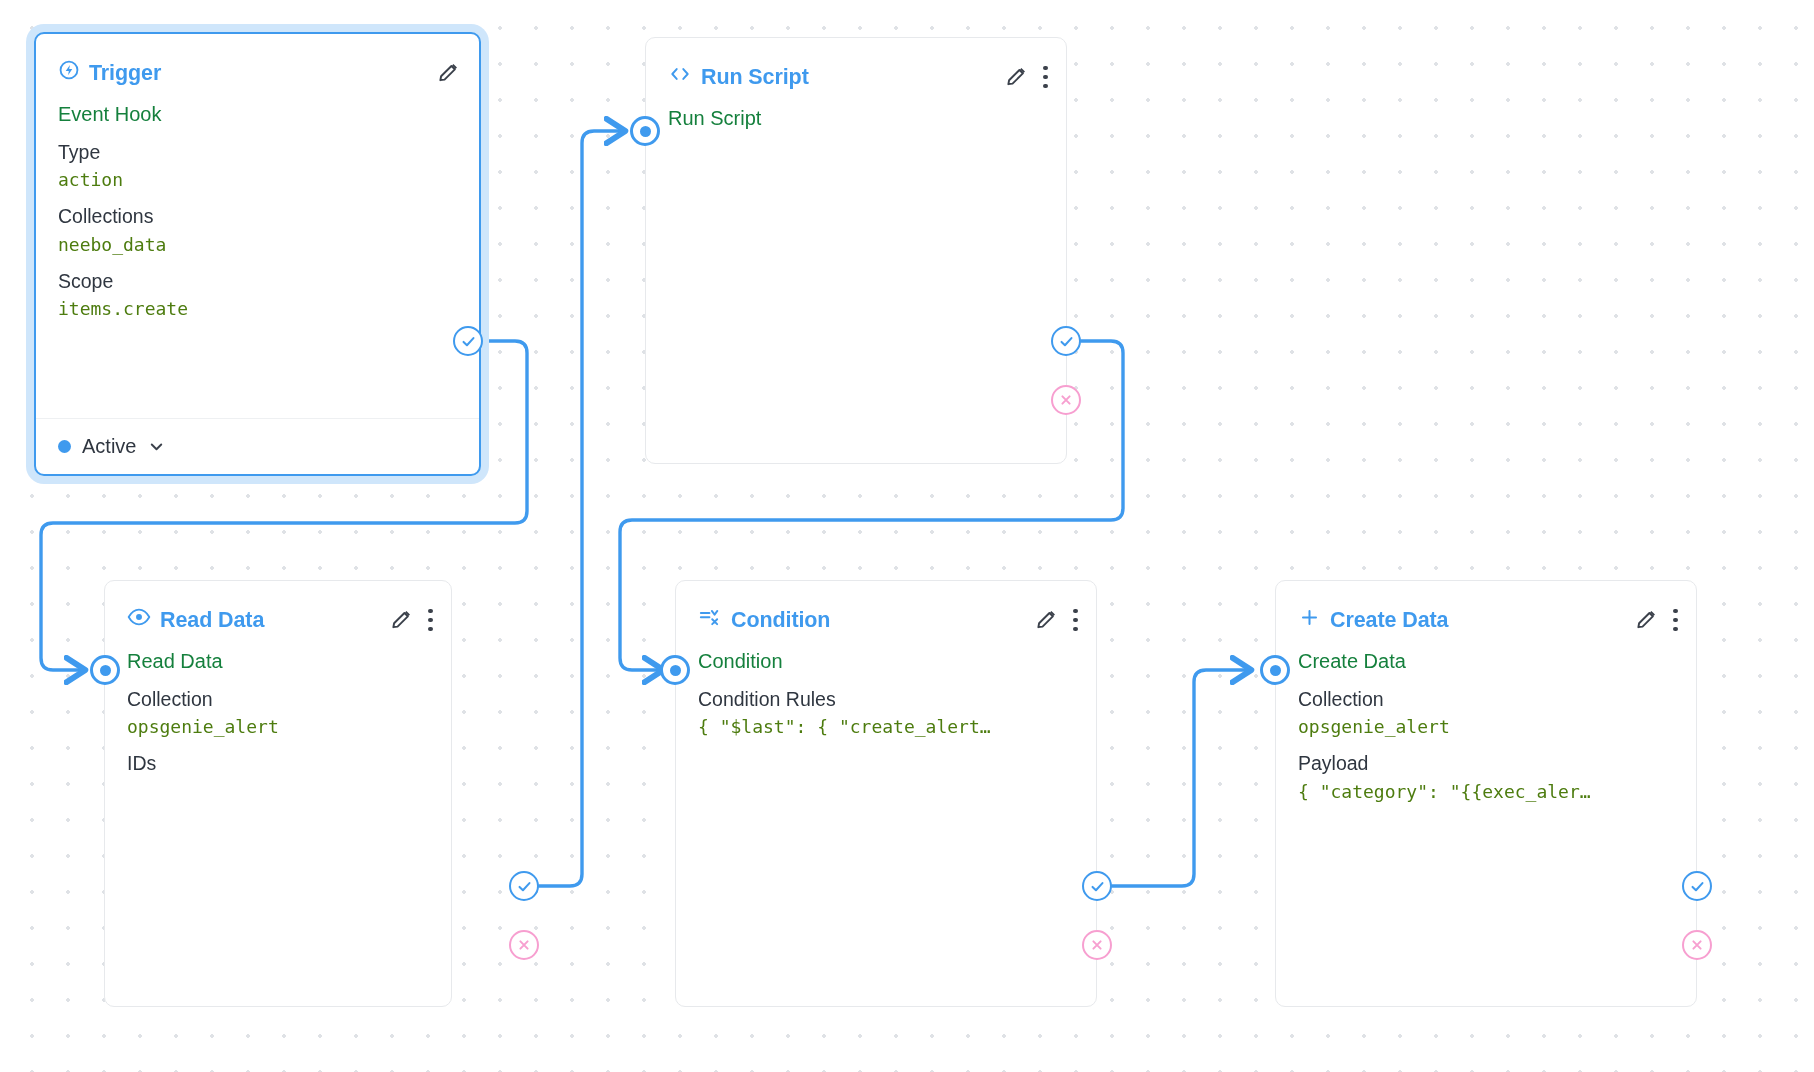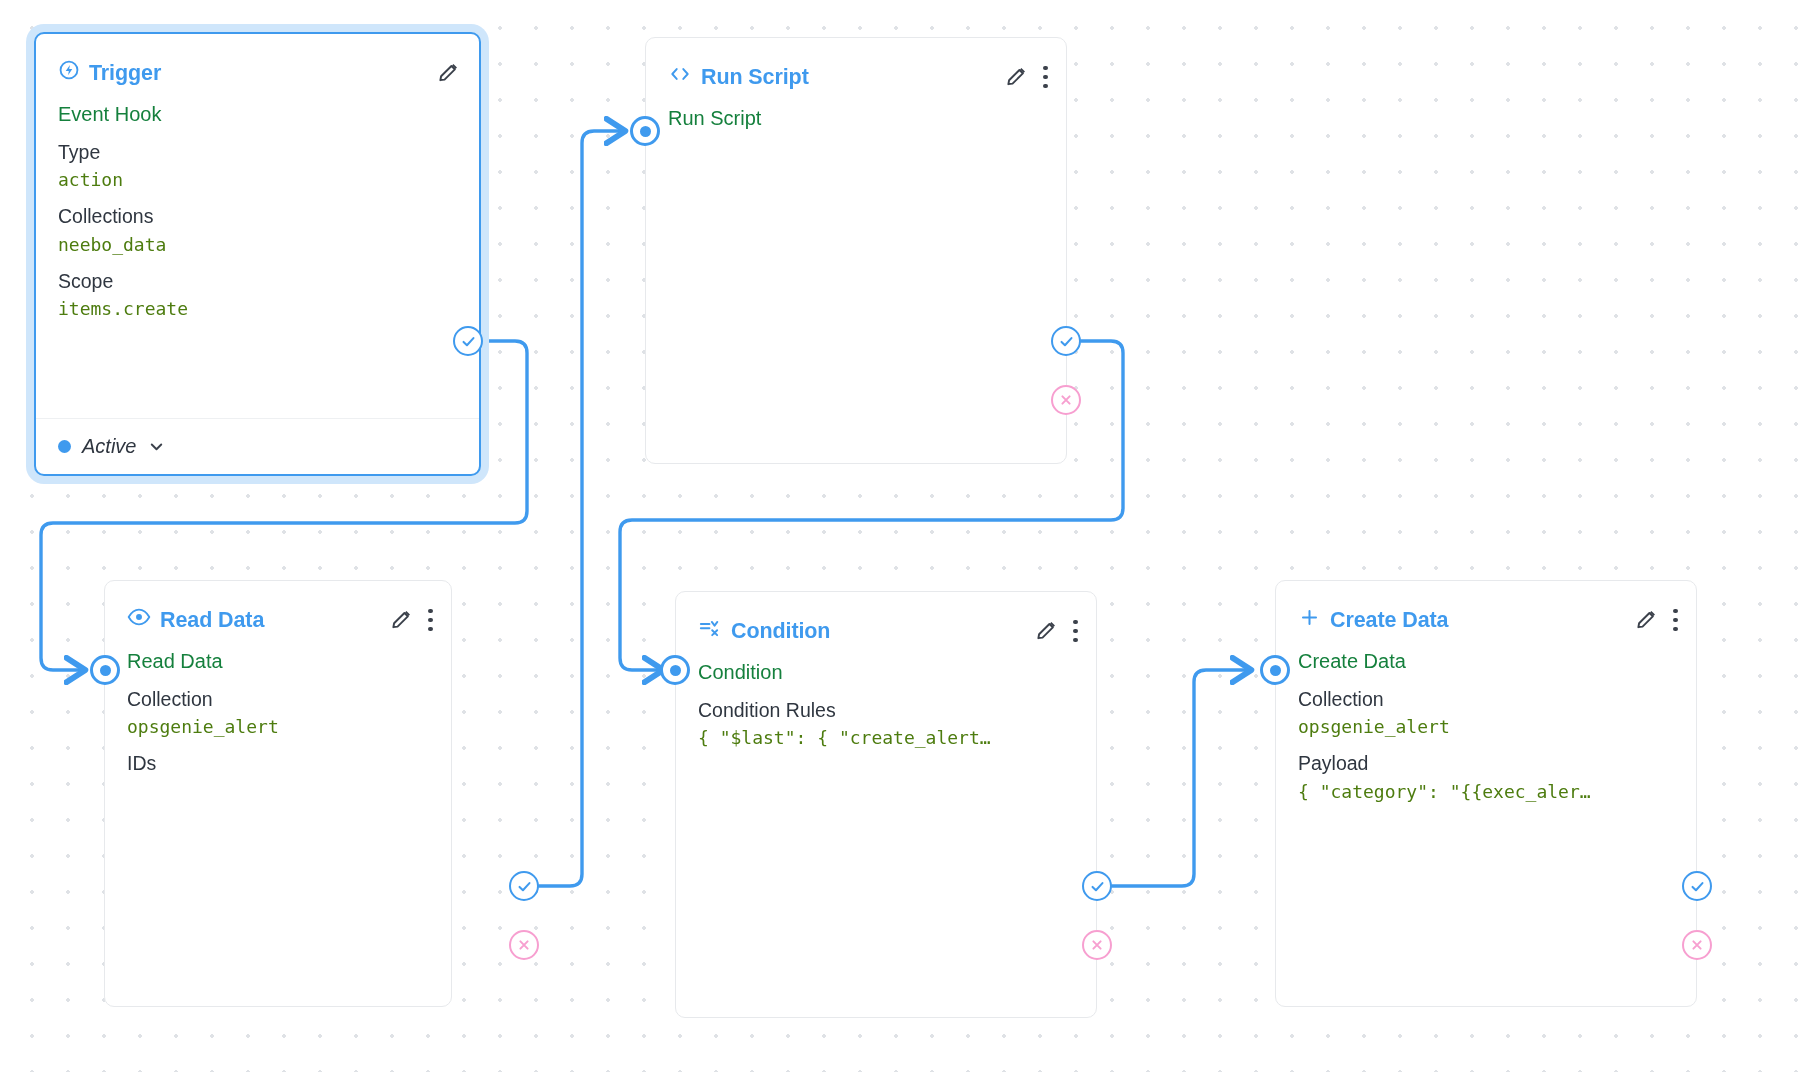--- a/index.html
+++ b/index.html
@@ -77,21 +77,21 @@
   .node-foot {
     position: absolute; left: 0; right: 0; bottom: 0;
     border-top: 1.5px solid #eef0f2;
     padding: 16px 22px;
     display: flex; align-items: center; gap: 11px;
   }
   .status-dot {
     width: 13px; height: 13px; border-radius: 50%;
     background: #3f9aee; flex: none;
   }
-  .status-text { font-size: 20px; color: #2f3640; font-style: italic; }
+  .status-text { font-size: 20px; color: #2f3640; }
   .handle { position: absolute; z-index: 5; }
   .h-in {
     width: 30px; height: 30px; border-radius: 50%;
     border: 3px solid #3f9aee; background: #fff;
     display: flex; align-items: center; justify-content: center;
   }
   .h-in::after {
     content: ""; width: 11px; height: 11px; border-radius: 50%;
     background: #3f9aee;
   }
@@ -278,21 +278,21 @@
     </div>
   </div>
   <div class="handle" style="left:509px; top:930px;">
     <div class="h-err">
       <svg width="16" height="16" viewBox="0 0 24 24" fill="none" stroke="#f79fd0" stroke-width="3" stroke-linecap="round">
         <path d="M6.6 6.6 L17.4 17.4 M17.4 6.6 L6.6 17.4"></path>
       </svg>
     </div>
   </div>
 
-  <div class="node" style="left:675px; top:580px; width:422px; height:427px;margin-top:11px;">
+  <div class="node" style="left:675px; top:580px; width:422px; height:427px;">
     <div class="node-head">
       <div class="node-title">
         <span>
           <svg width="24" height="22" viewBox="0 0 26 24" fill="none" stroke="#3f9aee" stroke-width="2.1" stroke-linecap="round" stroke-linejoin="round">
             <path d="M3 7.6 H12.4"></path>
             <path d="M3 12.2 H12.4"></path>
             <path d="M15 5.4 L18 9.4 L21 5.4"></path>
             <path d="M15.4 14.4 L20.8 19.8 M20.8 14.4 L15.4 19.8"></path>
           </svg>
         </span>

